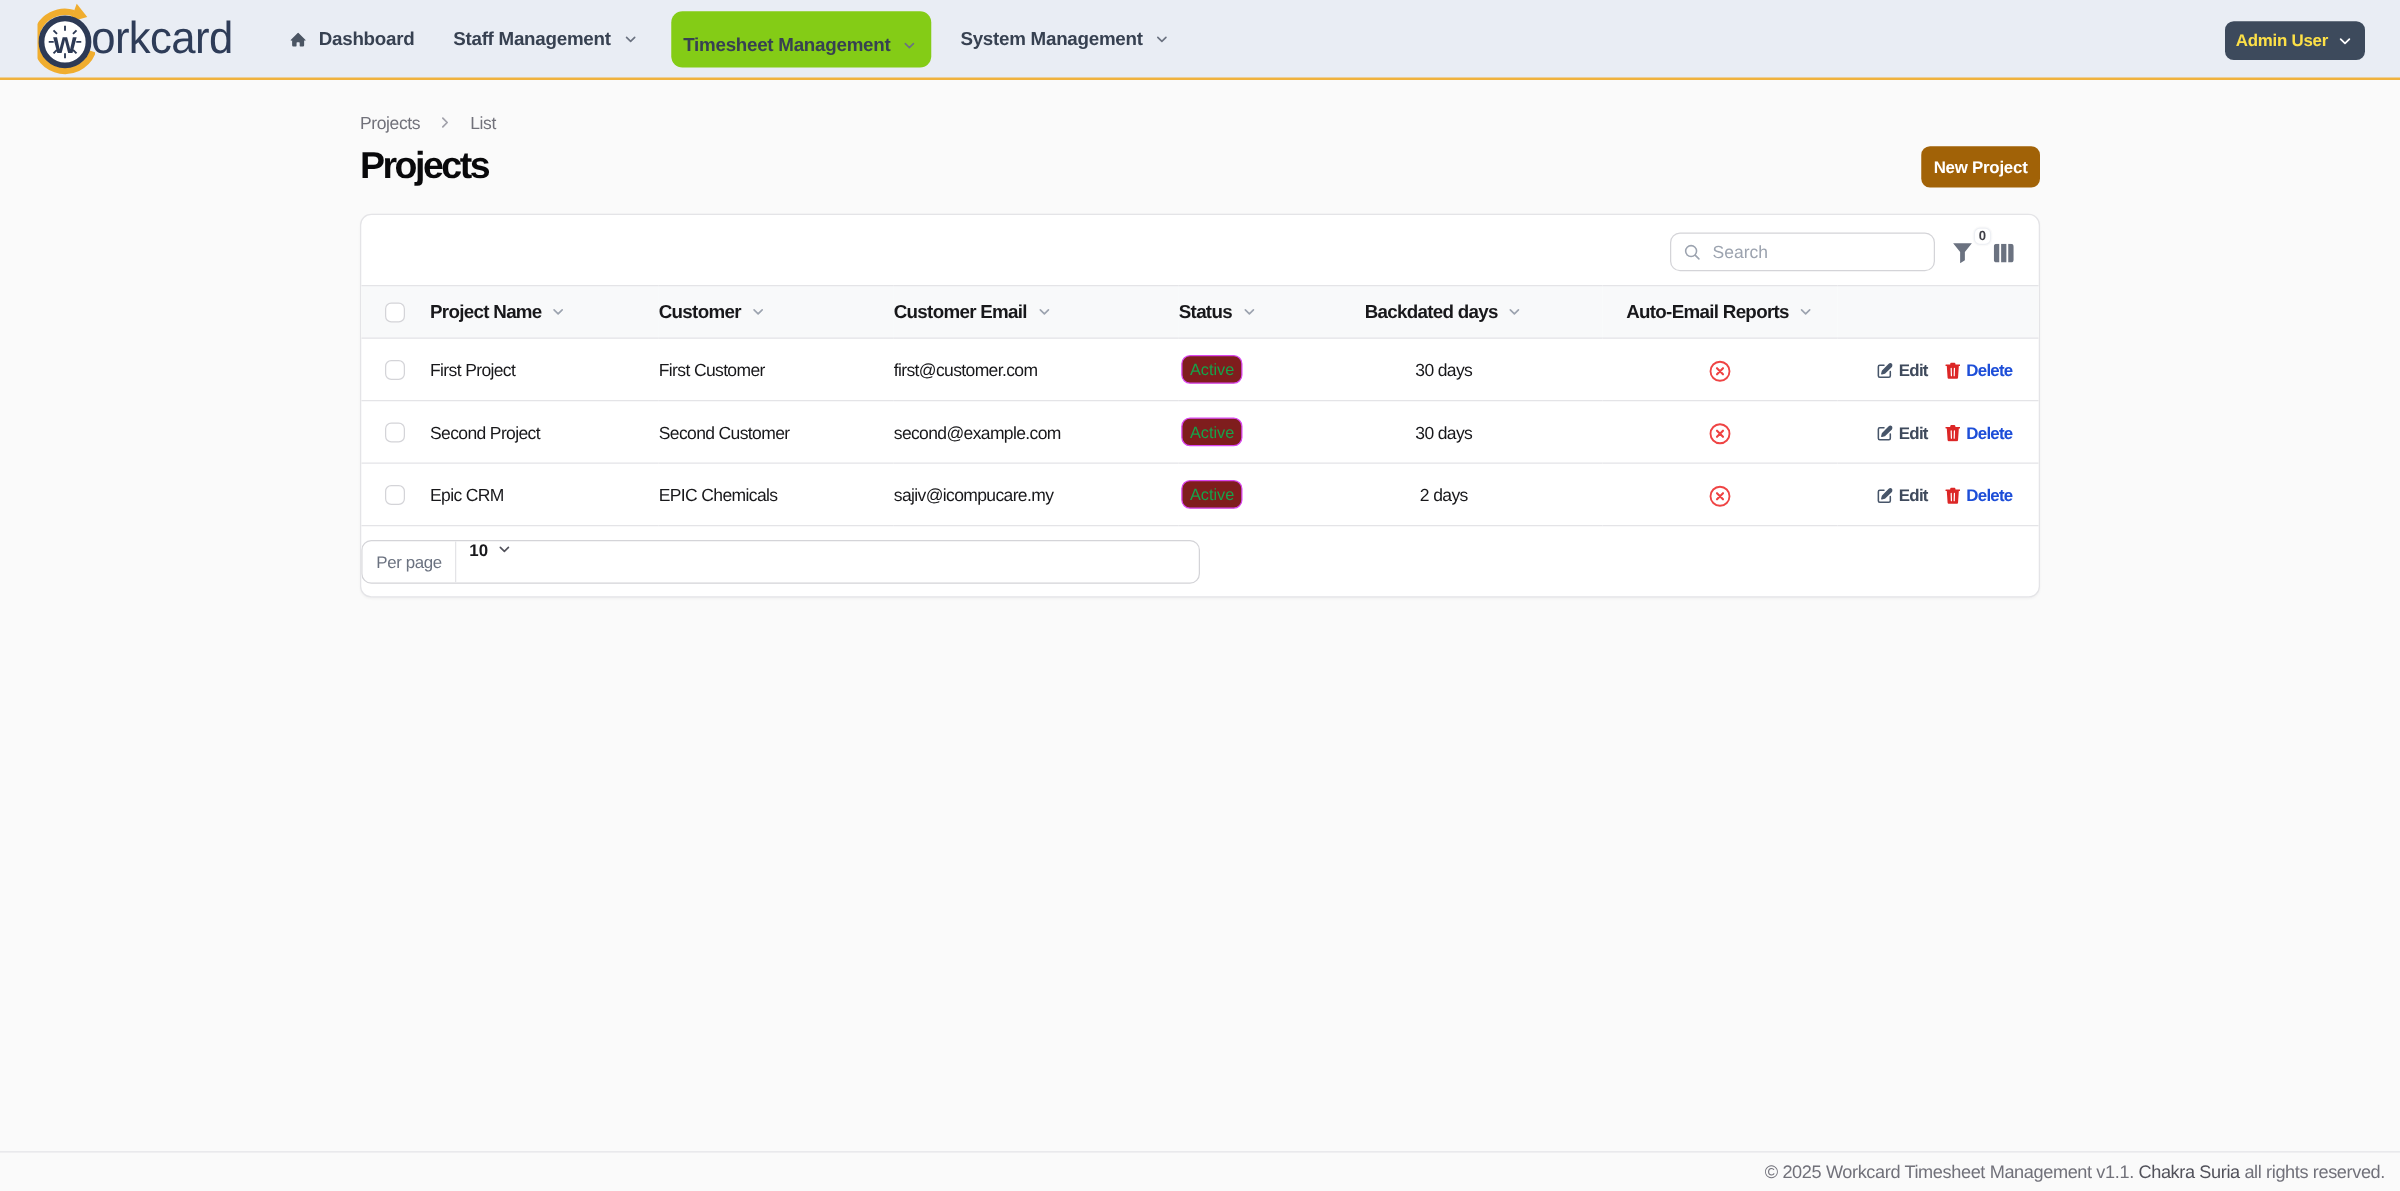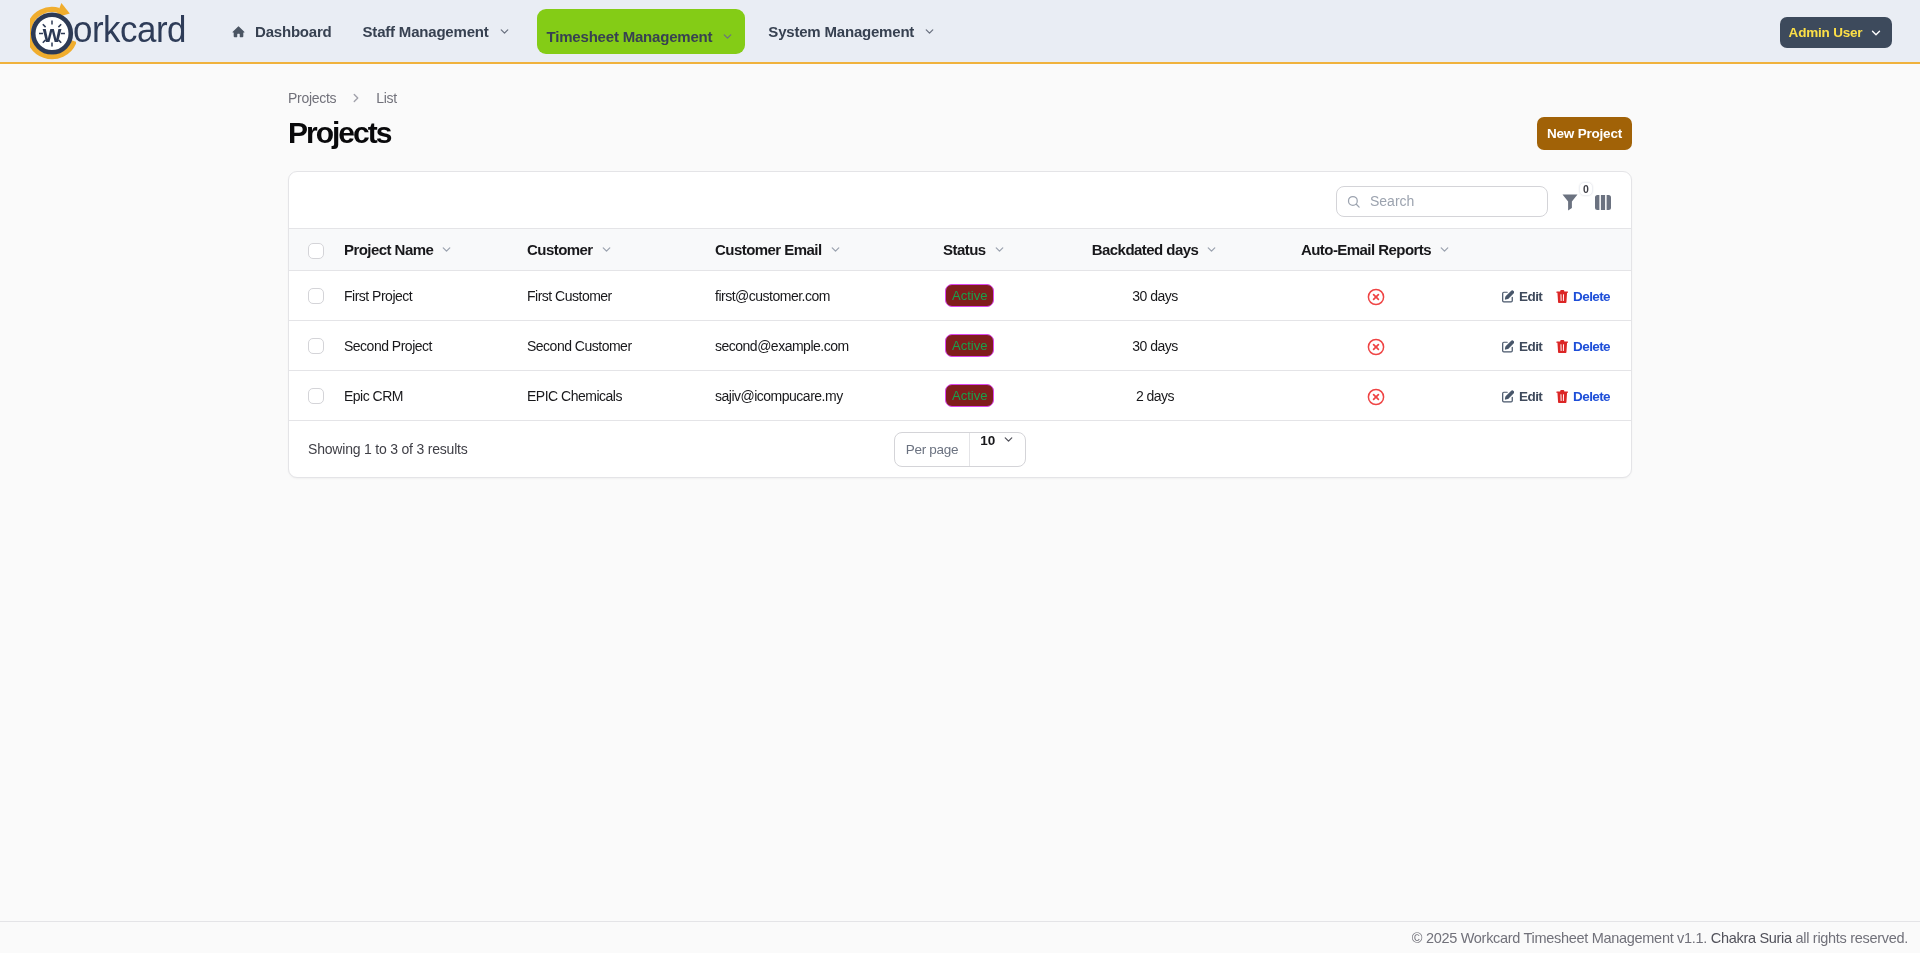--- a/index.html
+++ b/index.html
@@ -379,21 +379,20 @@
                   </svg>Edit</span>
               <span class="act-delete"><svg width="12.5" height="13.5" viewBox="0 0 14 15" fill="#dc2626">
                     <path d="M4.8 0.7 A0.9 0.9 0 0 1 5.7 0 h2.6 a0.9 0.9 0 0 1 0.9 0.7 l0.2 1 H13 a0.7 0.7 0 0 1 0 1.4 h-0.6 l-0.7 10.2 A1.9 1.9 0 0 1 9.8 15 H4.2 a1.9 1.9 0 0 1-1.9-1.7 L1.6 3.1 H1 a0.7 0.7 0 0 1 0-1.4 h3.6 Z"></path>
                     <path d="M5.55 5.2 l0.2 6.6 M8.45 5.2 l-0.2 6.6" stroke="#fff" stroke-width="1.1" stroke-linecap="round" fill="none"></path>
                   </svg>Delete</span>
             </td>
           </tr>
         </tbody>
       </table>
       <div class="card-footer">
-        <div class="results">Showing 1 to 3 of 3 results</div>
         <div class="perpage">
           <div class="pp-label">Per page</div>
           <div class="pp-val">10 <svg width="13" height="13" viewBox="0 0 20 20" fill="none" stroke="#52525b" stroke-width="2">
                 <path d="M5 7.5l5 5 5-5" stroke-linecap="round" stroke-linejoin="round"></path>
               </svg></div>
         </div>
         <div></div>
       </div>
     </div>
   </div>

